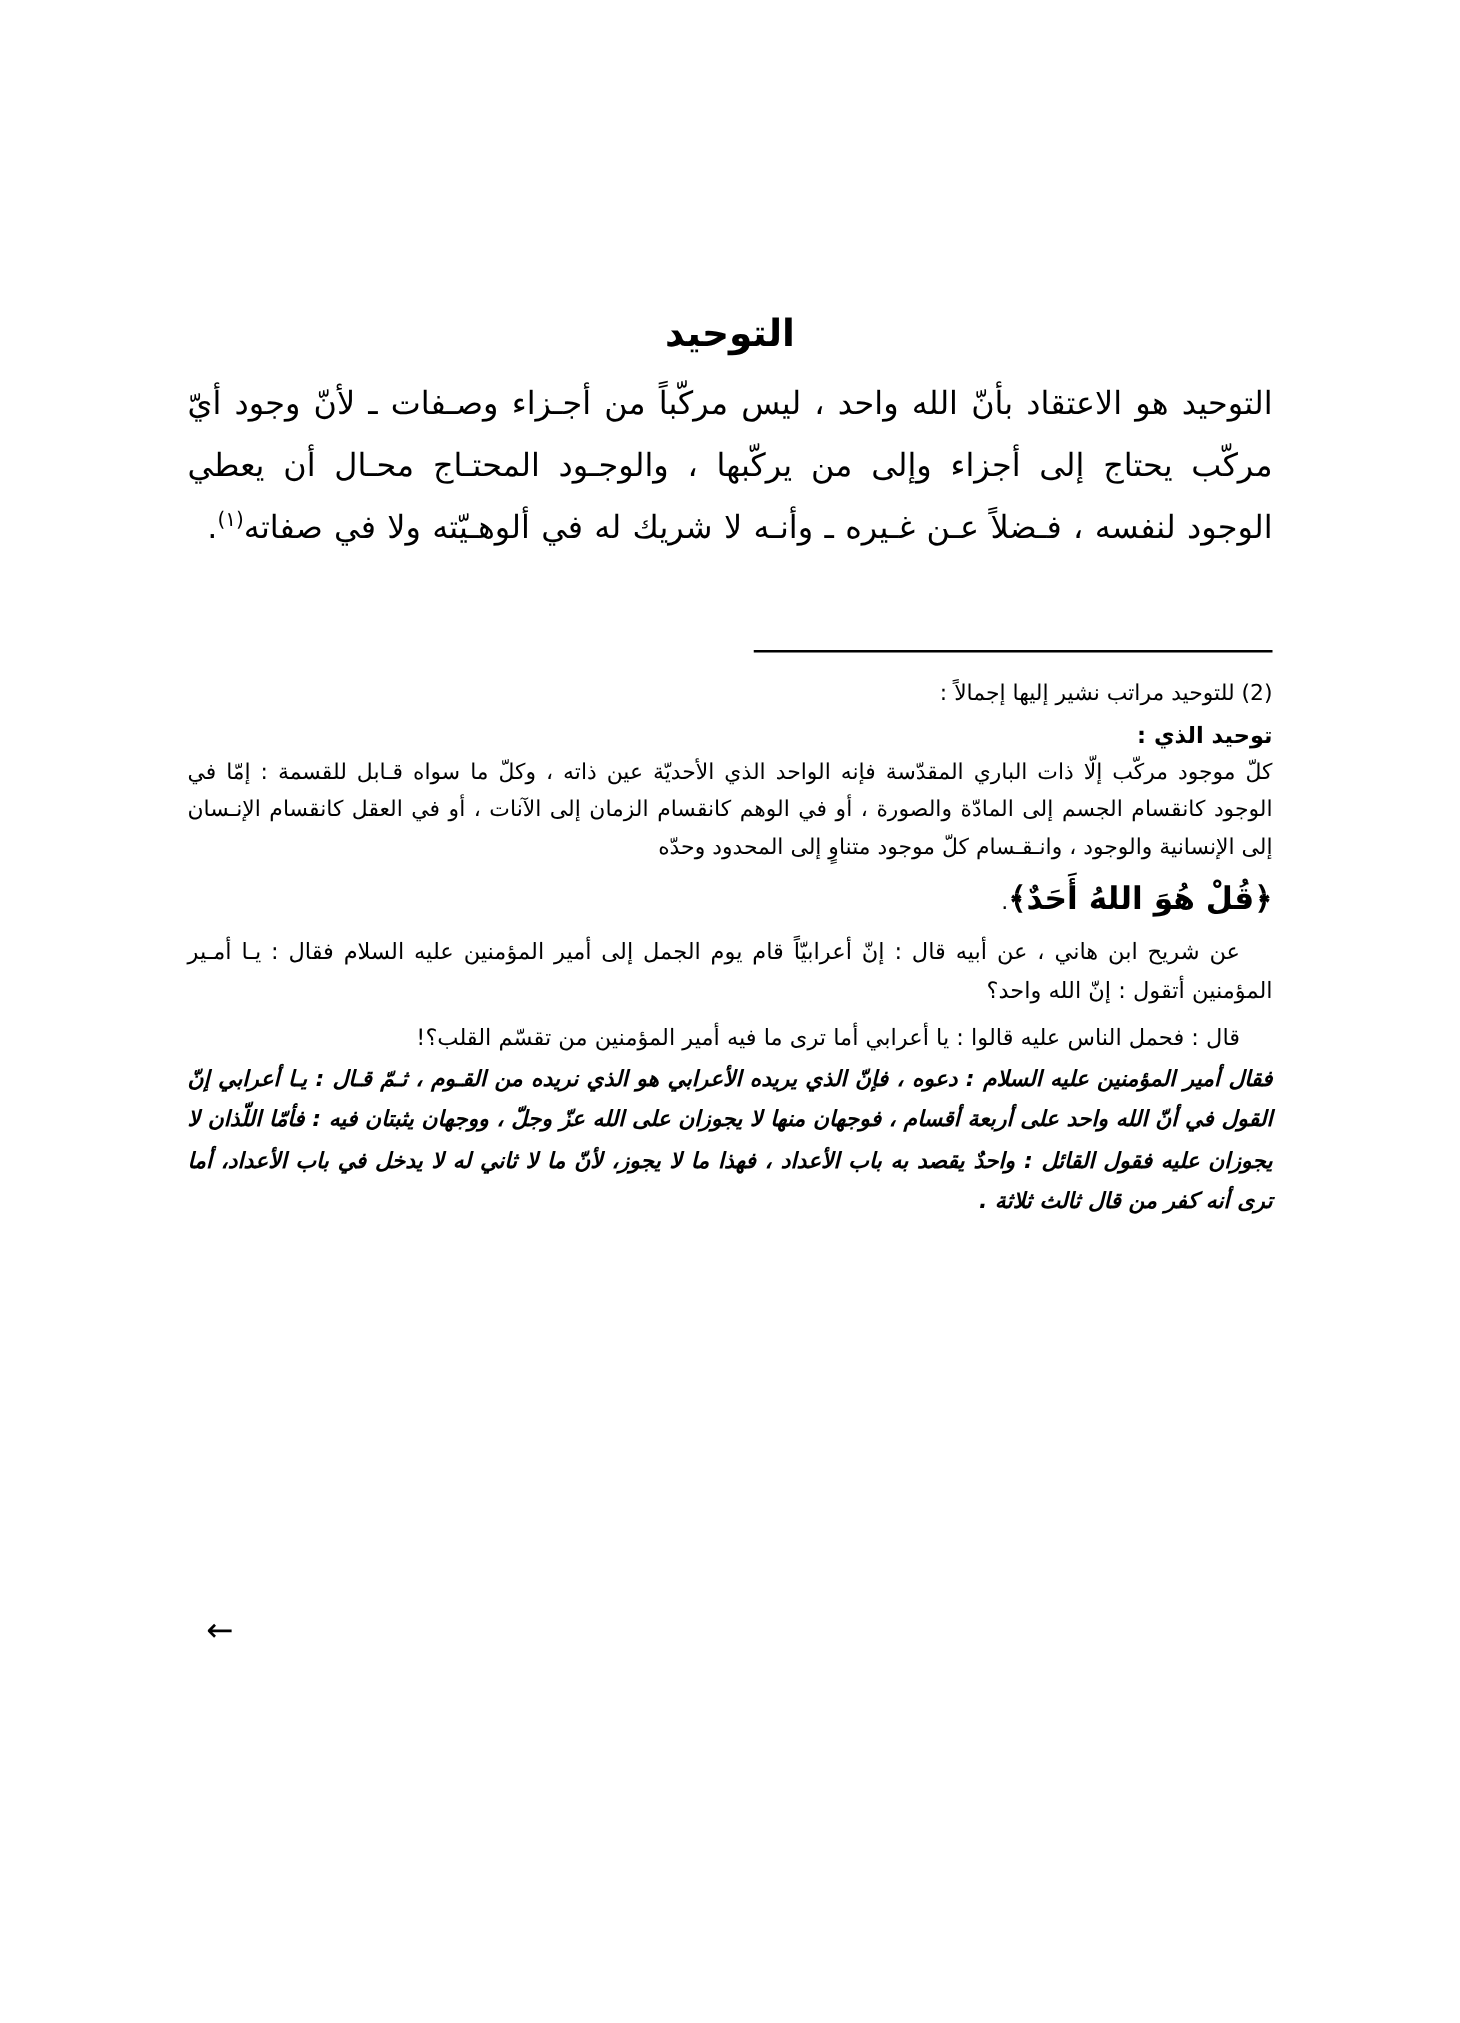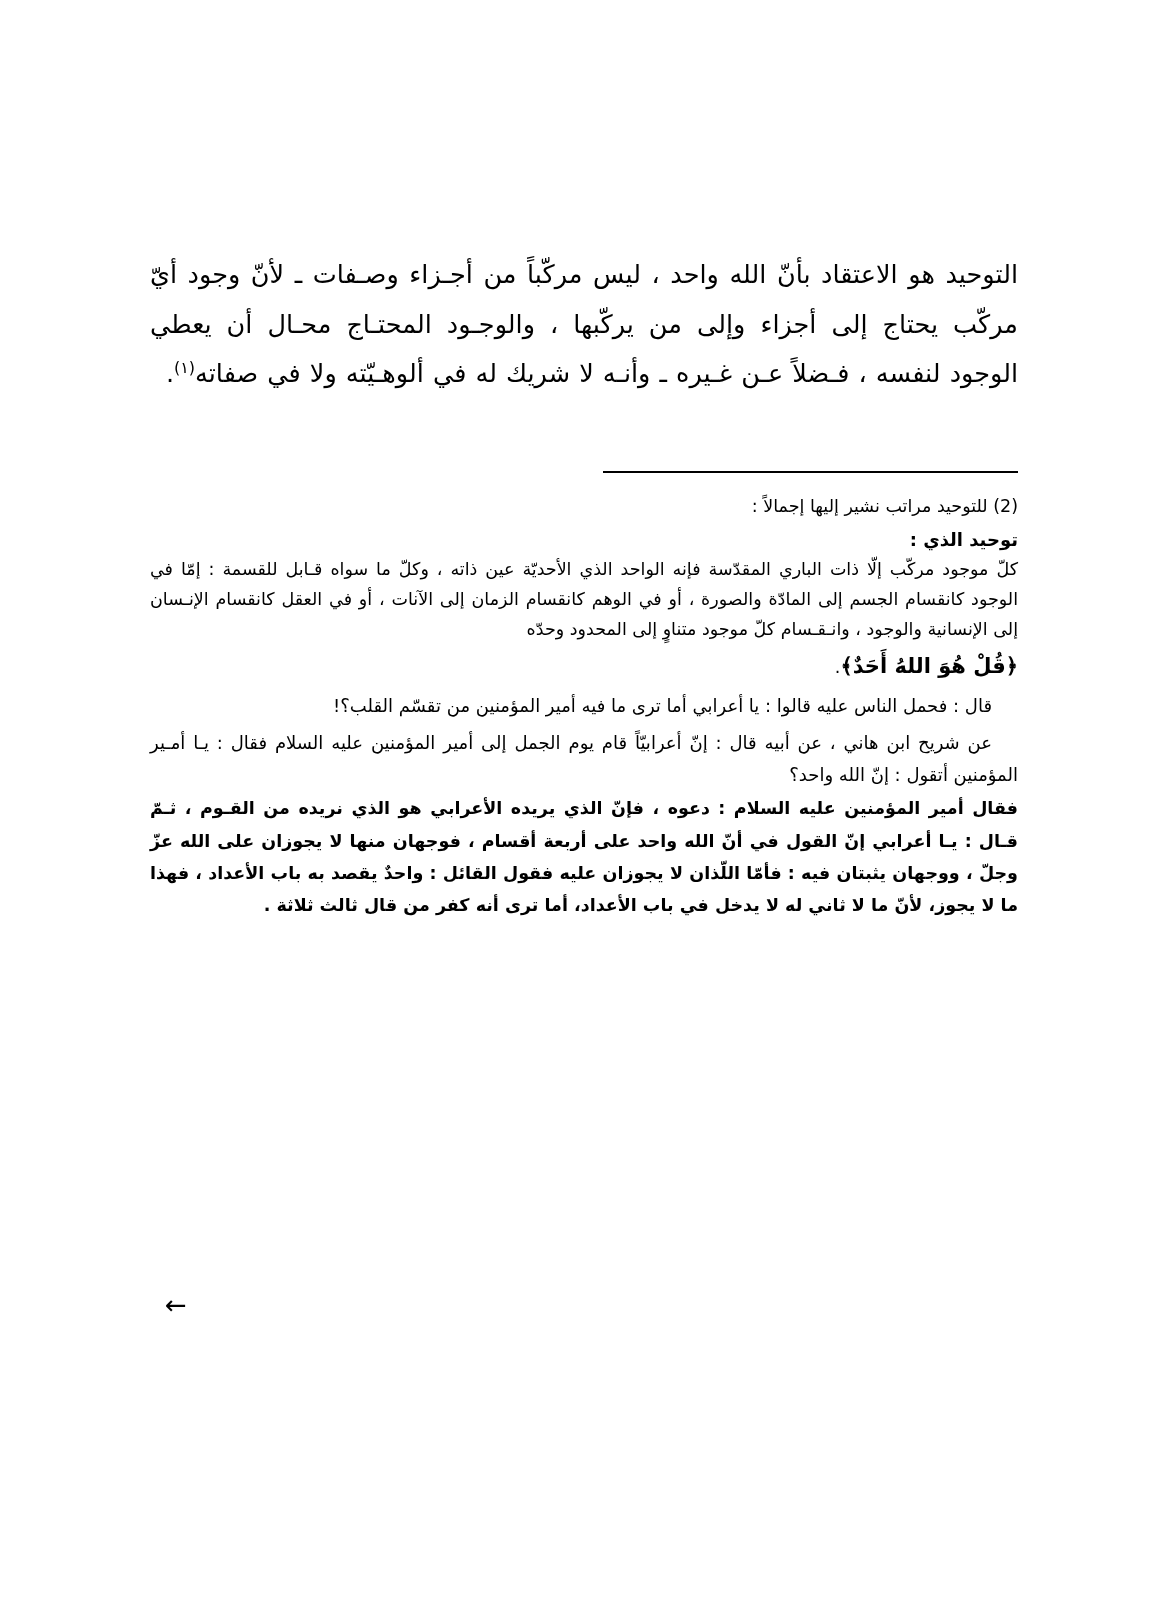--- a/index.html
+++ b/index.html
@@ -64,67 +64,69 @@
   .fn-indent {
     text-indent: 26px;
   }
   .fn-head {
     font-weight: bold;
     margin: 8px 0 4px 0;
     font-size: 18px;
   }
   .quran {
     font-weight: bold;
-    font-size: 21px;
+    font-size: 25px;
   }
   .fn-narr {
     font-size: 18px;
     line-height: 1.75;
     margin: 6px 0 2px 0;
     text-align: justify;
     text-align-last: right;
   }
   .fn-hadith {
     font-weight: bold;
     font-size: 17.5px;
     line-height: 1.85;
     text-align: justify;
     text-align-last: right;
     margin: 0;
+    font-style: italic;
   }
   .back-arrow {
     position: absolute;
     bottom: 300px;
     left: 165px;
     font-size: 26px;
     line-height: 1;
     color: #000;
   }
 </style>
 </head>
 <body>
 
 <div class="page">
 
+  <h1 class="doc-title">التوحيد</h1>
 
   <p class="body-text"><span>التوحيد هو الاعتقاد بأنّ الله واحد ، ليس مركّباً من أجـزاء وصـفات ـ لأنّ وجود أيّ مركّب يحتاج إلى أجزاء وإلى من يركّبها ، والوجـود المحتـاج محـال أن يعطي الوجود لنفسه ، فـضلاً عـن غـيره ـ وأنـه لا شريك له في ألوهـيّته ولا في صفاته</span><span class="fn-ref">(١)</span><span>.</span></p>
 
   <div class="rule-wrap">
     <div class="rule"></div>
   </div>
 
   <p class="fn">(2) للتوحيد مراتب نشير إليها إجمالاً :</p>
 
   <p class="fn-head">توحيد الذي :</p>
 
   <p class="fn"><span>كلّ موجود مركّب إلّا ذات الباري المقدّسة فإنه الواحد الذي الأحديّة عين ذاته ، وكلّ ما سواه قـابل للقسمة : إمّا في الوجود كانقسام الجسم إلى المادّة والصورة ، أو في الوهم كانقسام الزمان إلى الآنات ، أو في العقل كانقسام الإنـسان إلى الإنسانية والوجود ، وانـقـسام كلّ موجود متناوٍ إلى المحدود وحدّه</span></p>
 
   <p class="fn"><span class="quran">﴿قُلْ هُوَ اللهُ أَحَدٌ﴾</span><span>.</span></p>
 
+  <p class="fn-narr fn-indent">عن شريح ابن هاني ، عن أبيه قال : إنّ أعرابيّاً قام يوم الجمل إلى أمير المؤمنين عليه السلام فقال : يـا أمـير المؤمنين أتقول : إنّ الله واحد؟</p>
+
   <p class="fn-narr fn-indent">قال : فحمل الناس عليه قالوا : يا أعرابي أما ترى ما فيه أمير المؤمنين من تقسّم القلب؟!</p>
-
-  <p class="fn-narr fn-indent">عن شريح ابن هاني ، عن أبيه قال : إنّ أعرابيّاً قام يوم الجمل إلى أمير المؤمنين عليه السلام فقال : يـا أمـير المؤمنين أتقول : إنّ الله واحد؟</p>
 
   <p class="fn-hadith">فقال أمير المؤمنين عليه السلام : دعوه ، فإنّ الذي يريده الأعرابي هو الذي نريده من القـوم ، ثـمّ قـال : يـا أعرابي إنّ القول في أنّ الله واحد على أربعة أقسام ، فوجهان منها لا يجوزان على الله عزّ وجلّ ، ووجهان يثبتان فيه : فأمّا اللّذان لا يجوزان عليه فقول القائل : واحدٌ يقصد به باب الأعداد ، فهذا ما لا يجوز، لأنّ ما لا ثاني له لا يدخل في باب الأعداد، أما ترى أنه كفر من قال ثالث ثلاثة .</p>
 
   <div class="back-arrow">←</div>
 
 </div>
 
 </body></html>

